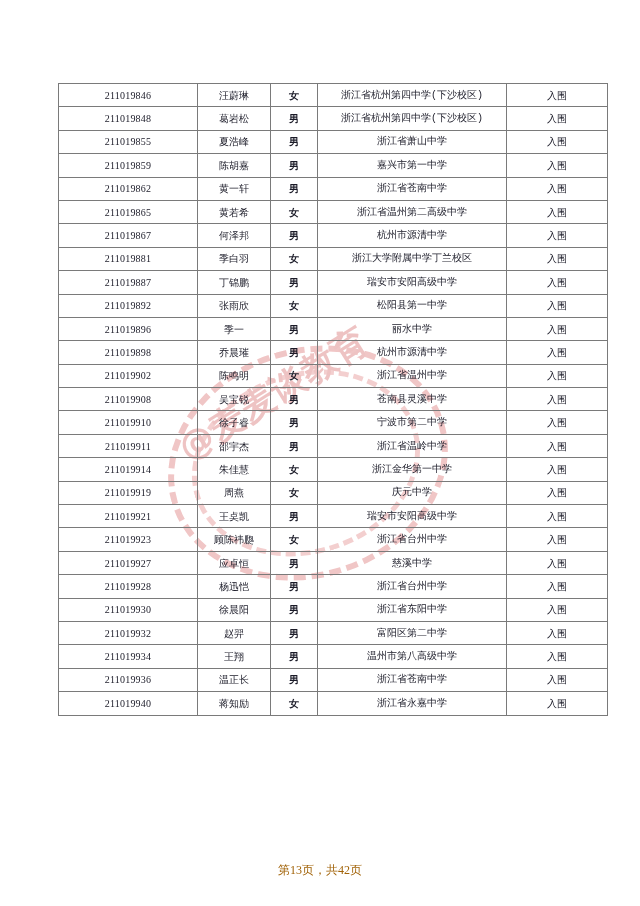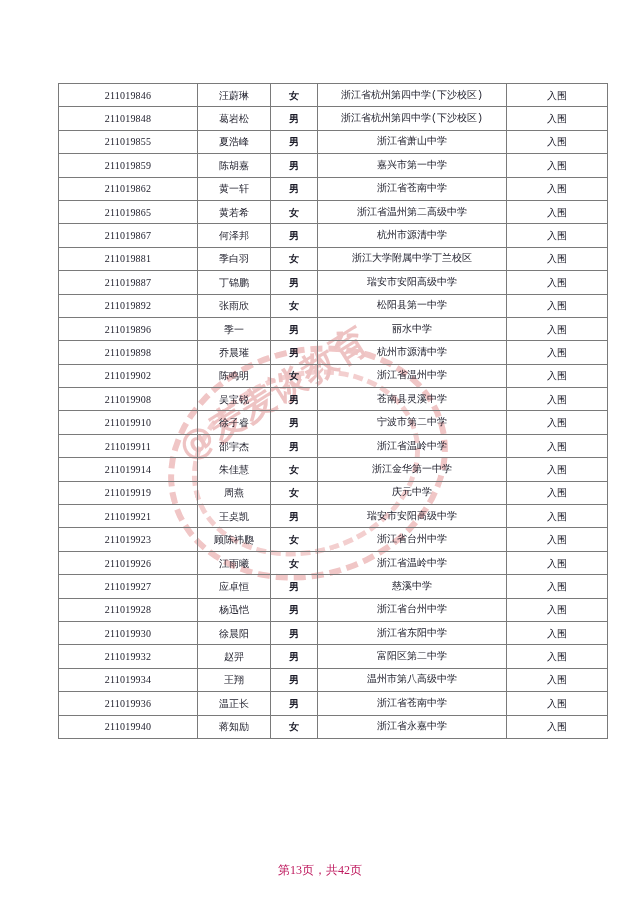--- a/index.html
+++ b/index.html
@@ -100,21 +100,21 @@
   td.c-status { width: 96px; }
 
   
   .footer {
     position: absolute;
     left: 0;
     right: 0;
     top: 862px;
     text-align: center;
     font-size: 12px;
-    color: #be185d;
+    color: #a16207;
     font-family: "Liberation Serif", "DejaVu Serif", serif;
     z-index: 10;
   }
 </style>
 </head>
 <body>
 
 <div class="page">
 
   <div class="watermark">
@@ -260,27 +260,20 @@
             <td class="c-status">入围</td>
           </tr>
           <tr>
             <td class="c-id">211019923</td>
             <td class="c-name">顾陈祎瓟</td>
             <td class="c-sex">女</td>
             <td class="c-school">浙江省台州中学</td>
             <td class="c-status">入围</td>
           </tr>
           <tr>
-            <td class="c-id">211019926</td>
-            <td class="c-name">江雨曦</td>
-            <td class="c-sex">女</td>
-            <td class="c-school">浙江省温岭中学</td>
-            <td class="c-status">入围</td>
-          </tr>
-          <tr>
             <td class="c-id">211019927</td>
             <td class="c-name">应卓恒</td>
             <td class="c-sex">男</td>
             <td class="c-school">慈溪中学</td>
             <td class="c-status">入围</td>
           </tr>
           <tr>
             <td class="c-id">211019928</td>
             <td class="c-name">杨迅恺</td>
             <td class="c-sex">男</td>

